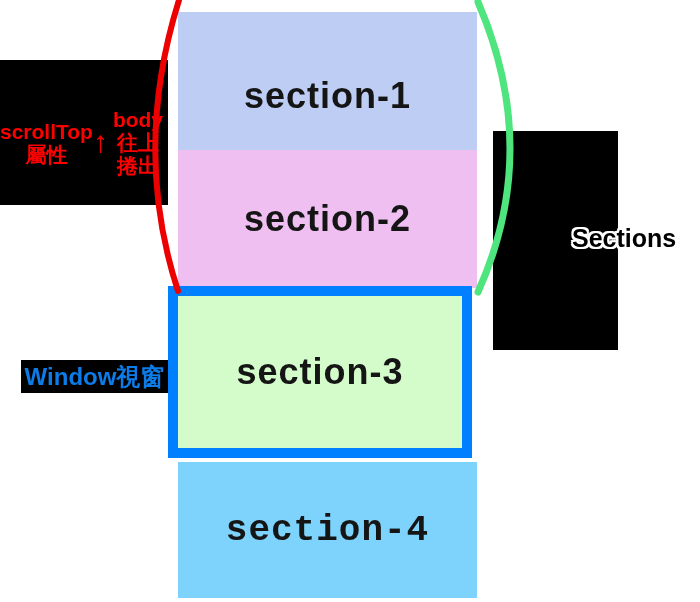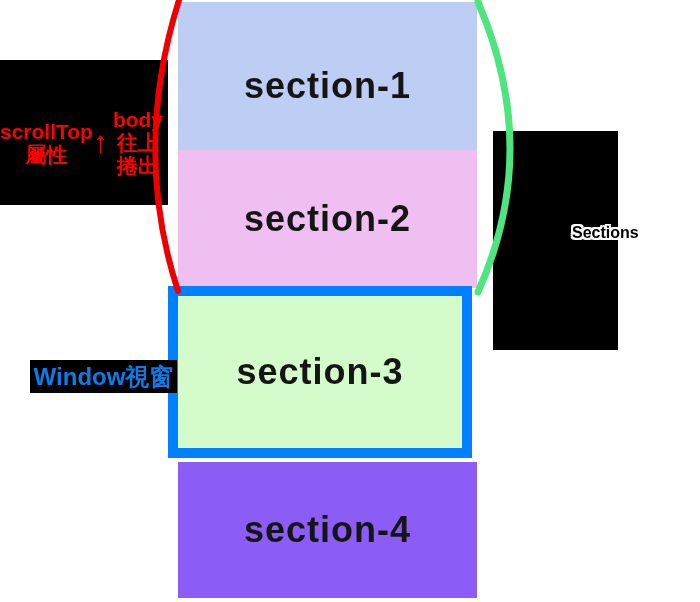--- a/index.html
+++ b/index.html
@@ -19,21 +19,21 @@
     width: 299px;
     display: flex;
     align-items: center;
     justify-content: center;
     font-size: 36px;
     font-weight: bold;
     color: #151515;
     letter-spacing: 1px;
     z-index: 1;
   }
-  .section-1 { top: 2px;   height: 168px; }
+  .section-1 { top: 12px;   height: 168px; }
   .section-2 { top: 150px; height: 138px; }
   .section-4 { top: 462px; height: 136px; }
 
   
   .viewport {
     left: 168px;
     top: 286px;
     width: 304px;
     height: 172px;
     border: 10px solid #0080ff;
@@ -65,42 +65,42 @@
   }
   .note-arrow {
     font-size: 30px;
     line-height: 30px;
     font-weight: bold;
     margin: 2px 0 3px 0;
   }
 
   
   .window-label {
-    left: 30px; top: 360px;
+    left: 21px; top: 360px;
     width: 147px; height: 33px;
     background: #000;
     color: #0b7ce8;
     display: flex;
     align-items: center;
     justify-content: center;
     font-weight: bold;
     font-size: 24px;
     z-index: 4;
   }
 
   
   .right-box {
     left: 493px; top: 131px;
     width: 125px; height: 219px;
     background: #000;
     z-index: 2;
   }
   .right-label {
     left: 572px; top: 224px;
-    font-size: 16px;
+    font-size: 25px;
     font-weight: bold;
     color: #000;
     white-space: nowrap;
     text-shadow:
       -2px -2px 0 #fff,  2px -2px 0 #fff,
       -2px  2px 0 #fff,  2px  2px 0 #fff,
        0   -2px 0 #fff,  0    2px 0 #fff,
       -2px  0   0 #fff,  2px  0   0 #fff;
     z-index: 6;
   }
@@ -124,21 +124,21 @@
   </div>
 
   <div class="abs section section-2" style="background-color: rgb(240, 191, 242); text-align: center;">
     <span>section-2</span>
   </div>
 
   <div class="abs viewport" style="background-color: rgb(212, 251, 202);">
     <span>section-3</span>
   </div>
 
-  <div class="abs section section-4" style="background-color: #8b5cf6;">
+  <div class="abs section section-4" style="background-color: #7dd3fc; font-family: Liberation Mono, monospace;">
     <span>section-4</span>
   </div>
 
   <div class="abs note-box" style="color: rgb(255, 0, 0);">
     <span>scrollTop屬性</span>
     <span class="note-arrow">↑</span>
     <span>body往上捲出</span>
   </div>
 
   <div class="abs window-label" style="color: rgb(11, 124, 232);">

